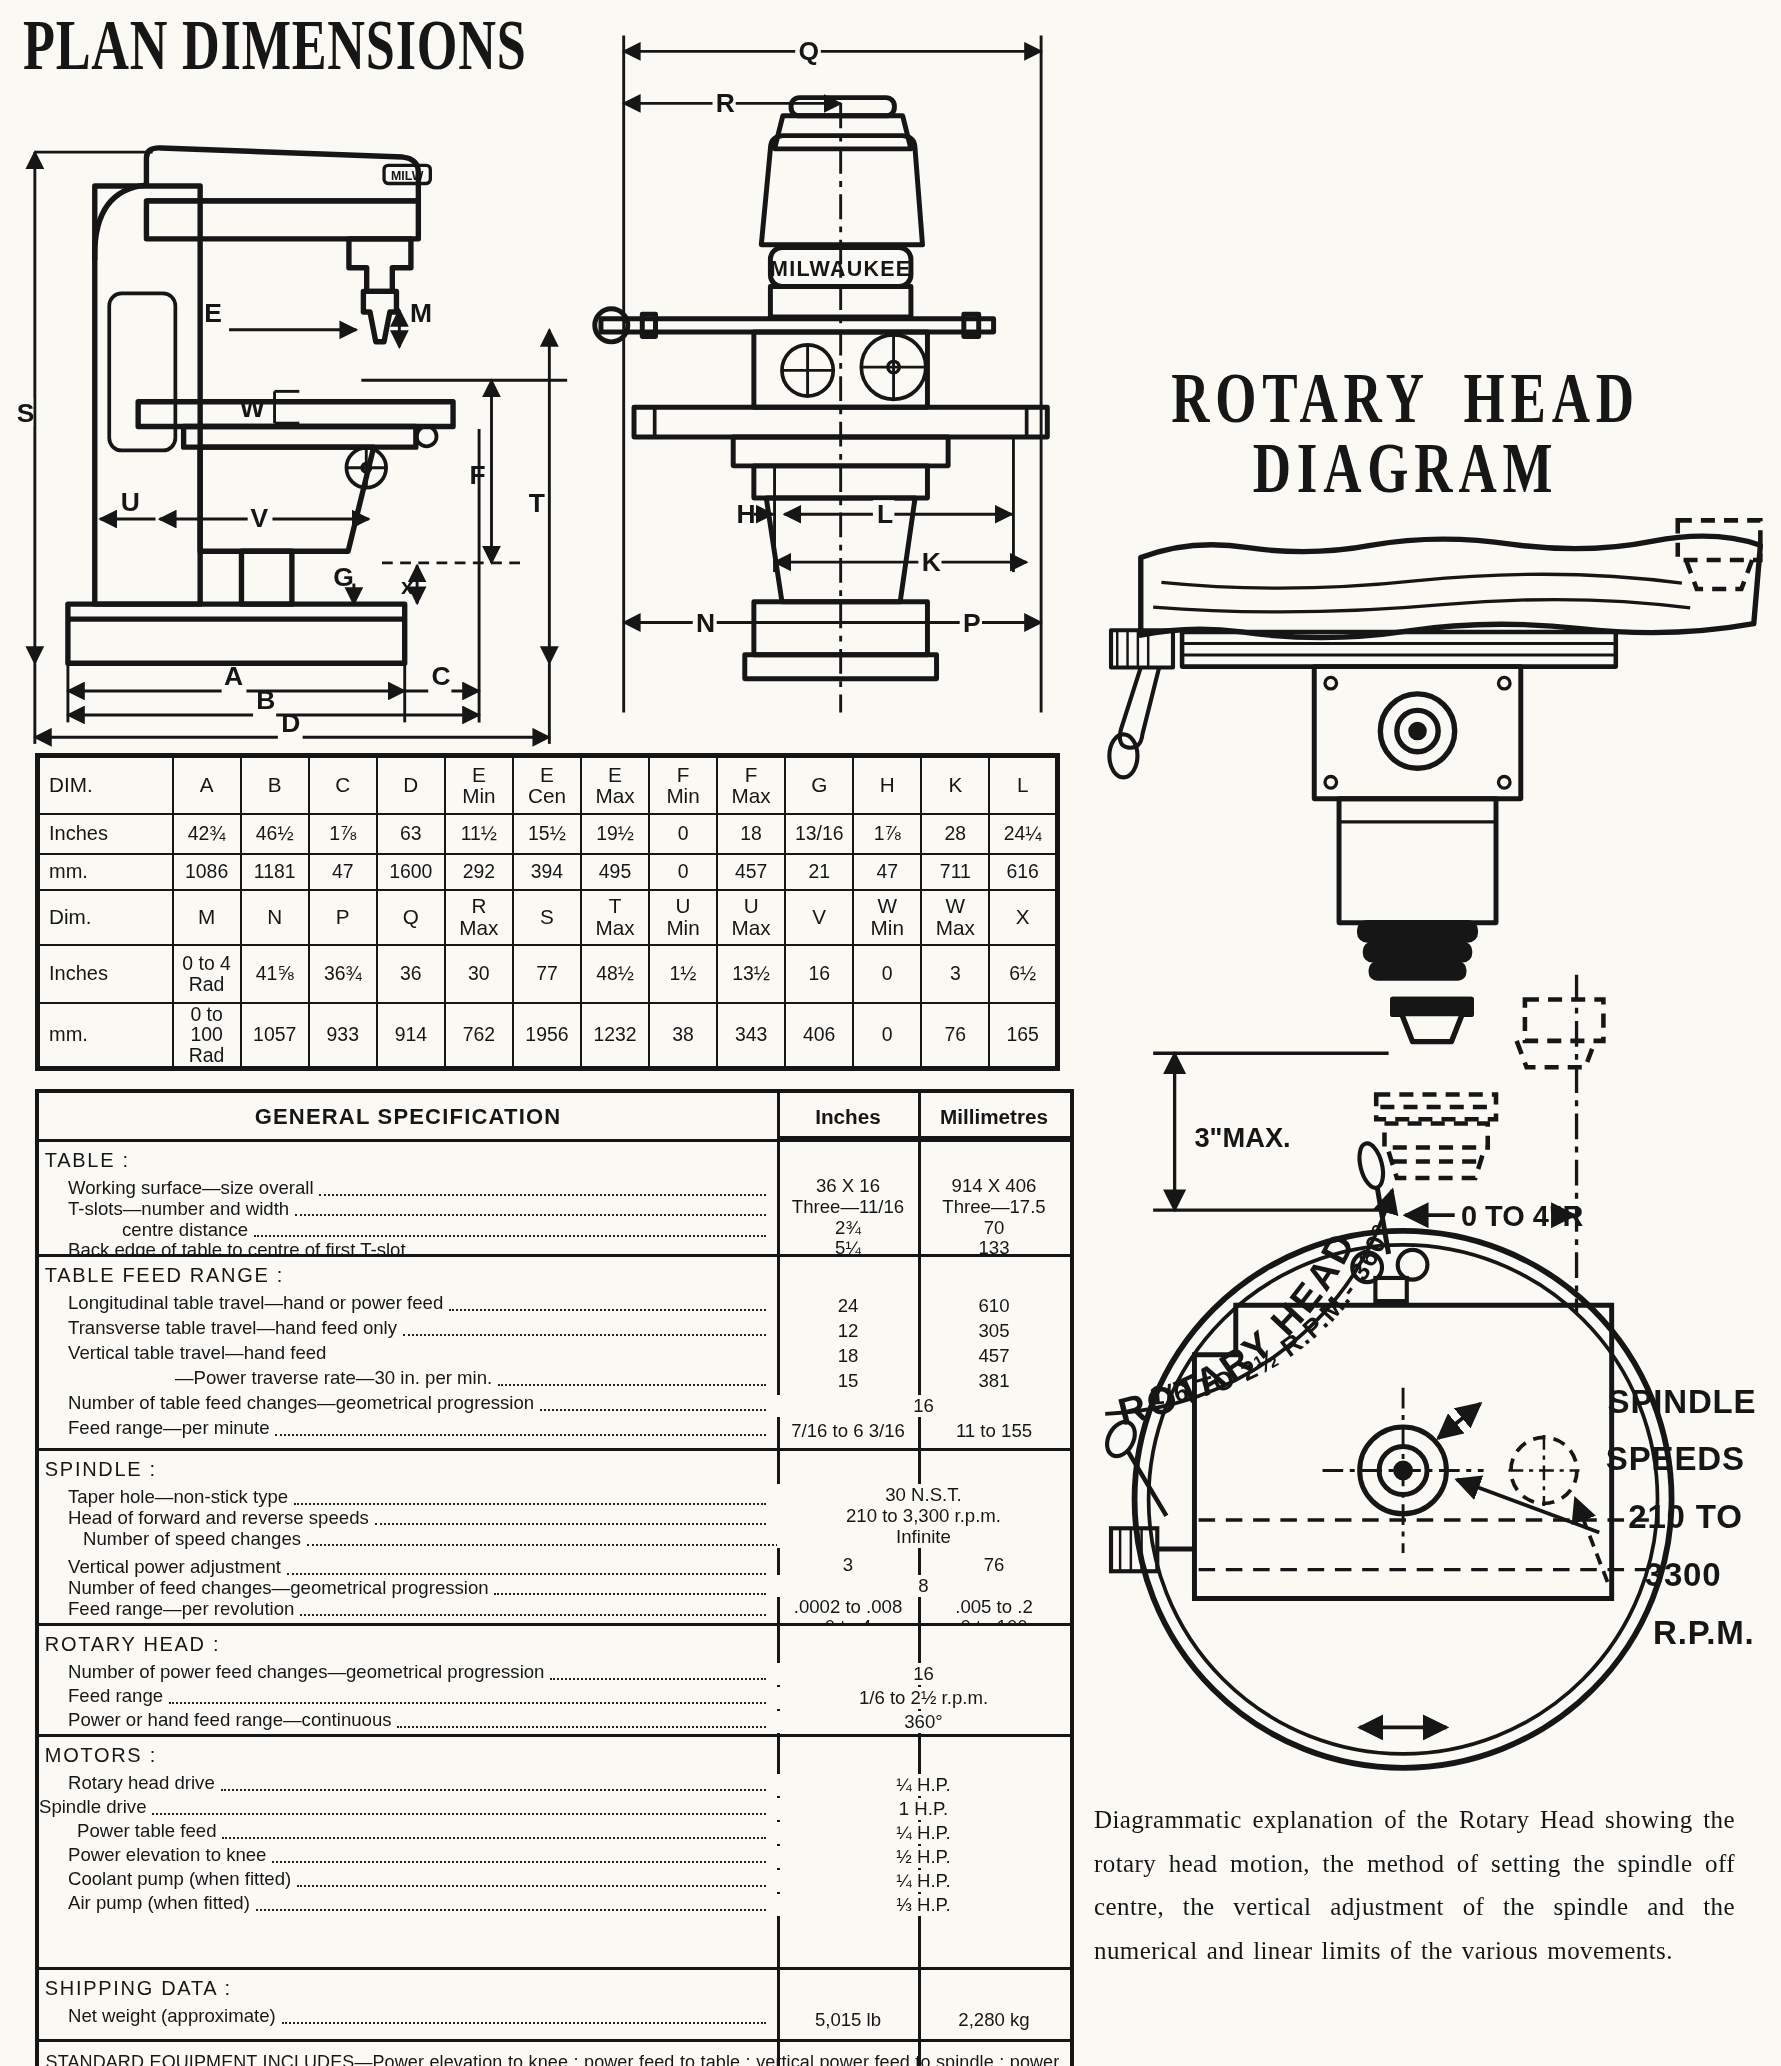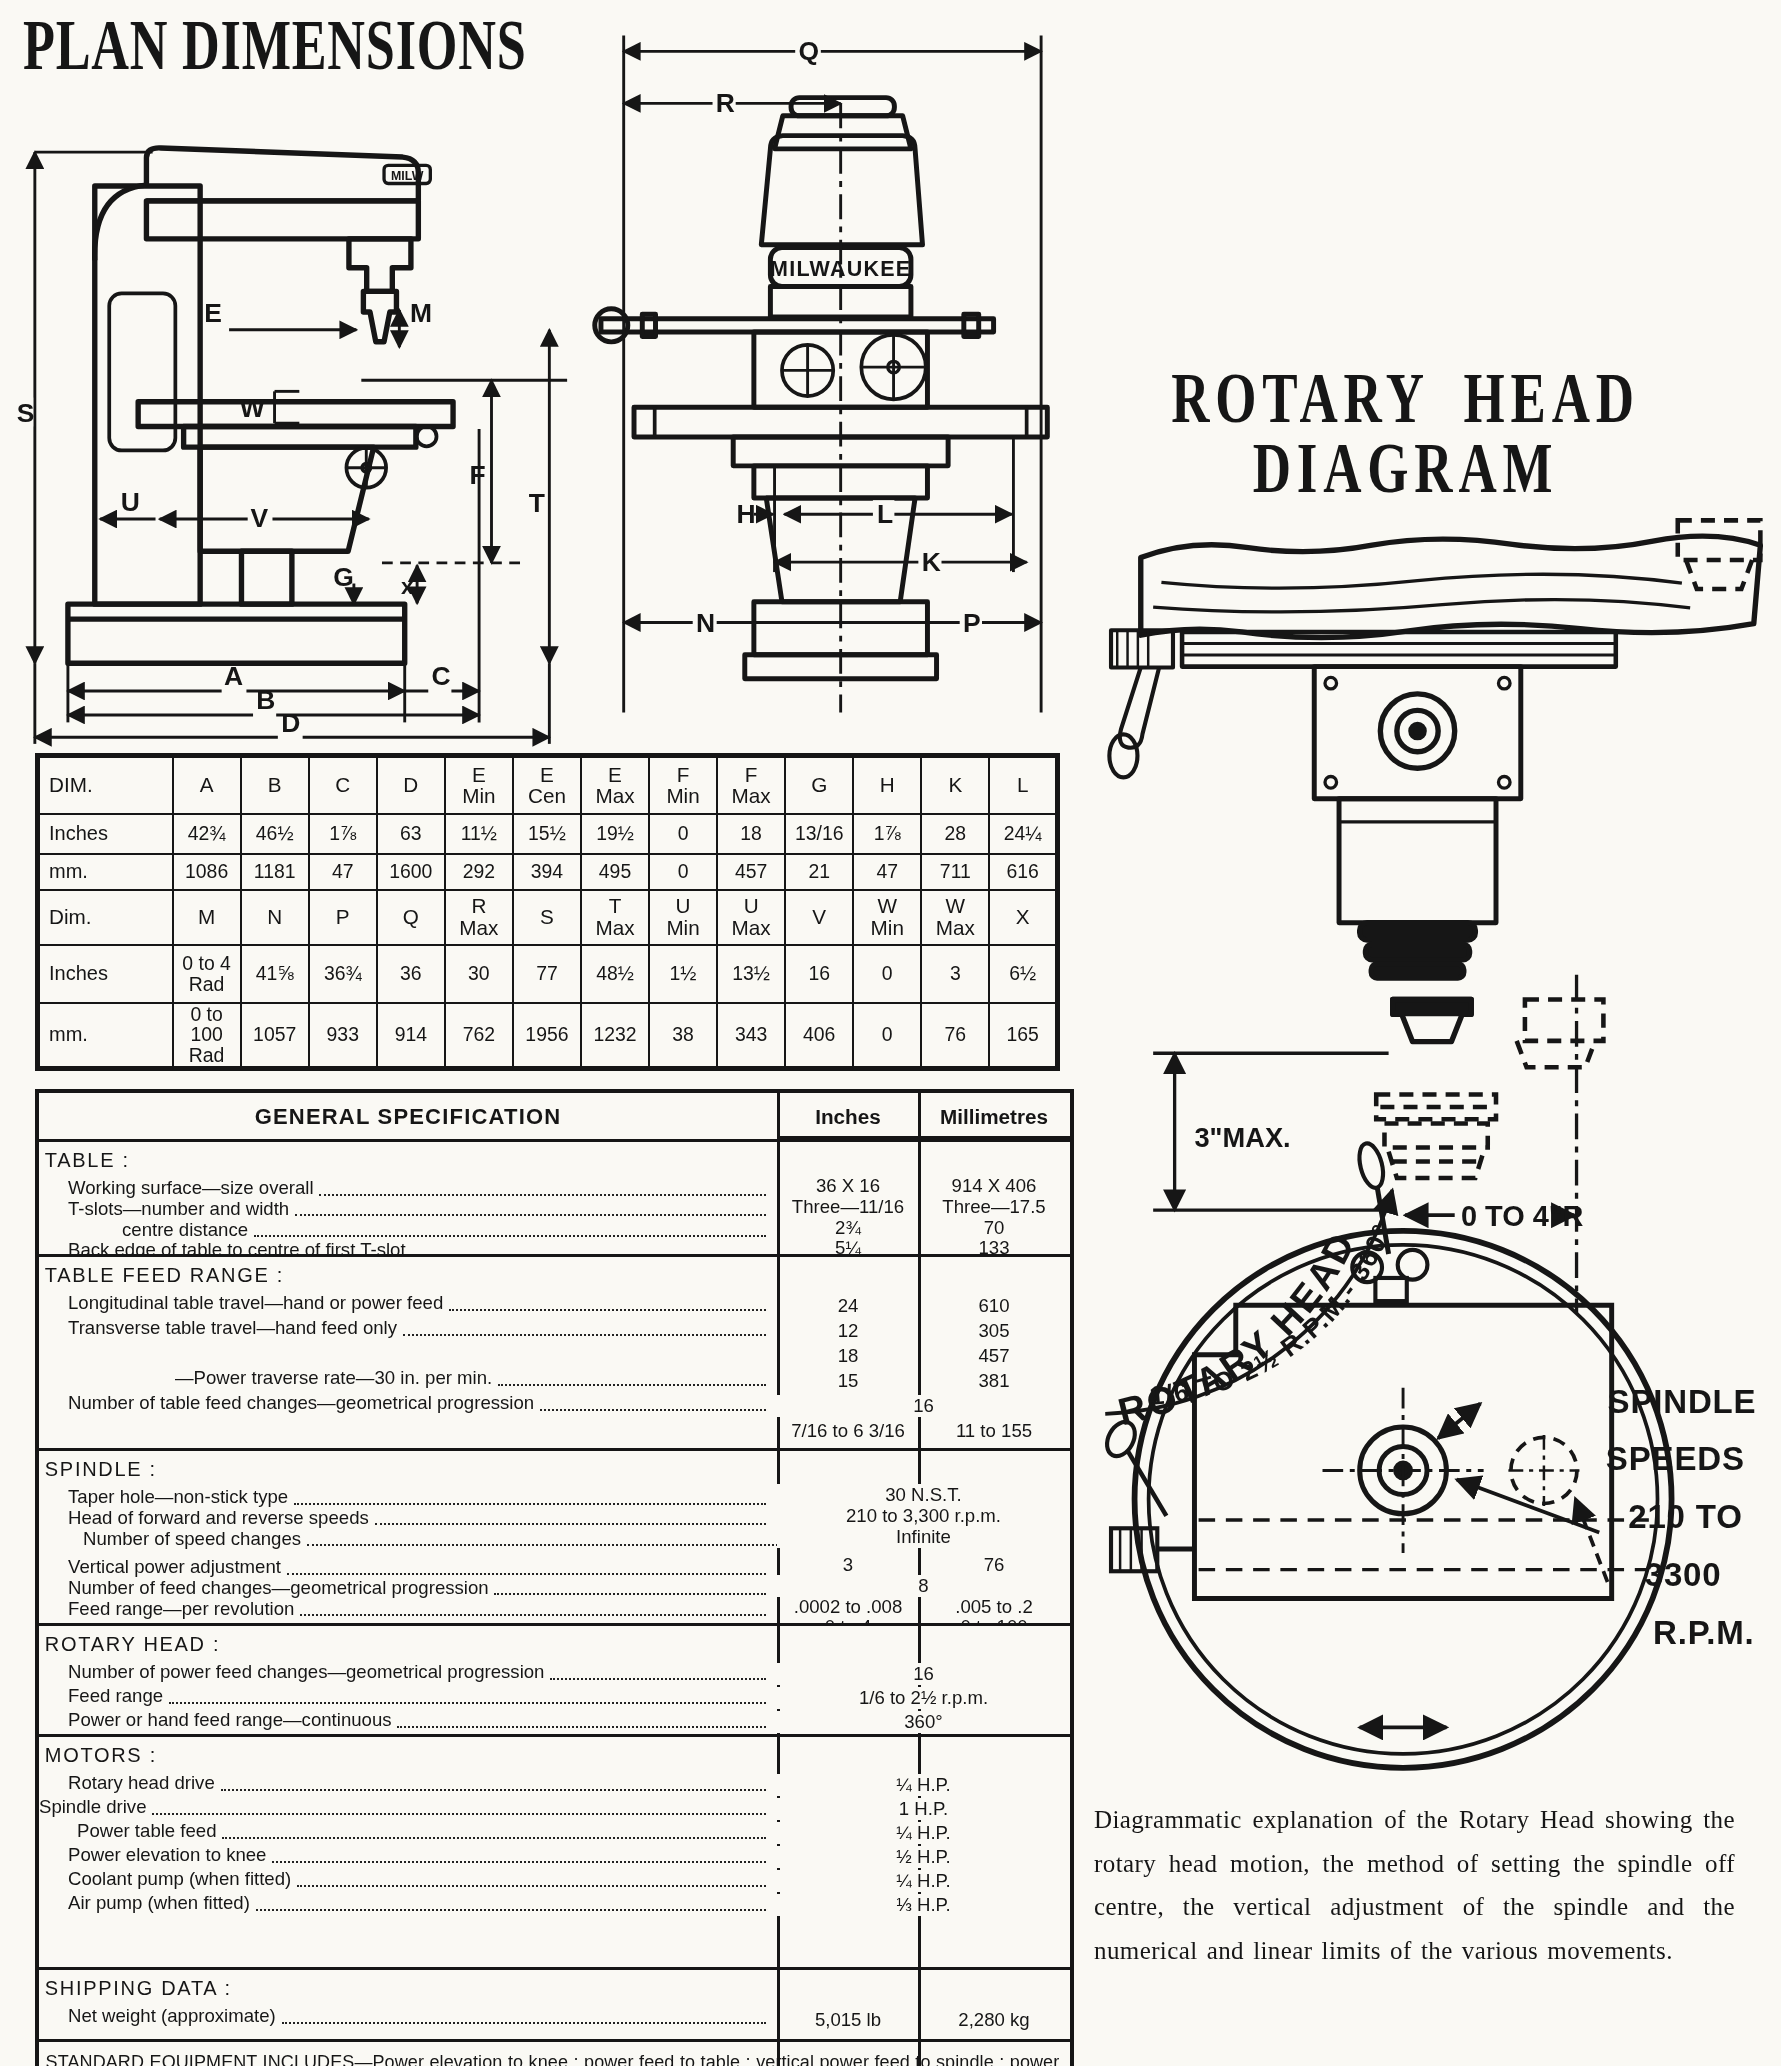--- a/index.html
+++ b/index.html
@@ -497,39 +497,46 @@
           </div>
           <div class="srow" style="height: 25px;">
             <div class="lw" style="padding-left: 29px;">
               <span class="lb">Transverse table travel—hand feed only</span>
               <span class="leader"></span>
             </div>
             <span class="vi">12</span>
             <span class="vm">305</span>
           </div>
           <div class="srow" style="height: 25px;">
+            <div class="lw" style="padding-left: 29px;">
+              <span class="lb">Vertical table travel—hand feed</span>
+            </div>
             <span class="vi">18</span>
             <span class="vm">457</span>
           </div>
           <div class="srow" style="height: 25px;">
             <div class="lw" style="padding-left: 136px;">
               <span class="lb">—Power traverse rate—30 in. per min.</span>
               <span class="leader"></span>
             </div>
             <span class="vi">15</span>
             <span class="vm">381</span>
           </div>
           <div class="srow" style="height: 25px;">
             <div class="lw" style="padding-left: 29px;">
               <span class="lb">Number of table feed changes—geometrical progression</span>
               <span class="leader"></span>
             </div>
             <span class="vs">16</span>
           </div>
           <div class="srow" style="height: 25px;">
+            <div class="lw" style="padding-left: 29px;">
+              <span class="lb">Feed range—per minute</span>
+              <span class="leader"></span>
+            </div>
             <span class="vi">7/16 to 6 3/16</span>
             <span class="vm">11 to 155</span>
           </div>
         </div>
         <div class="sec b" style="height: 175px;">
           <h3>SPINDLE :</h3>
           <div class="srow" style="height: 20.7px;">
             <div class="lw" style="padding-left: 29px;">
               <span class="lb">Taper hole—non-stick type</span>
               <span class="leader"></span>

